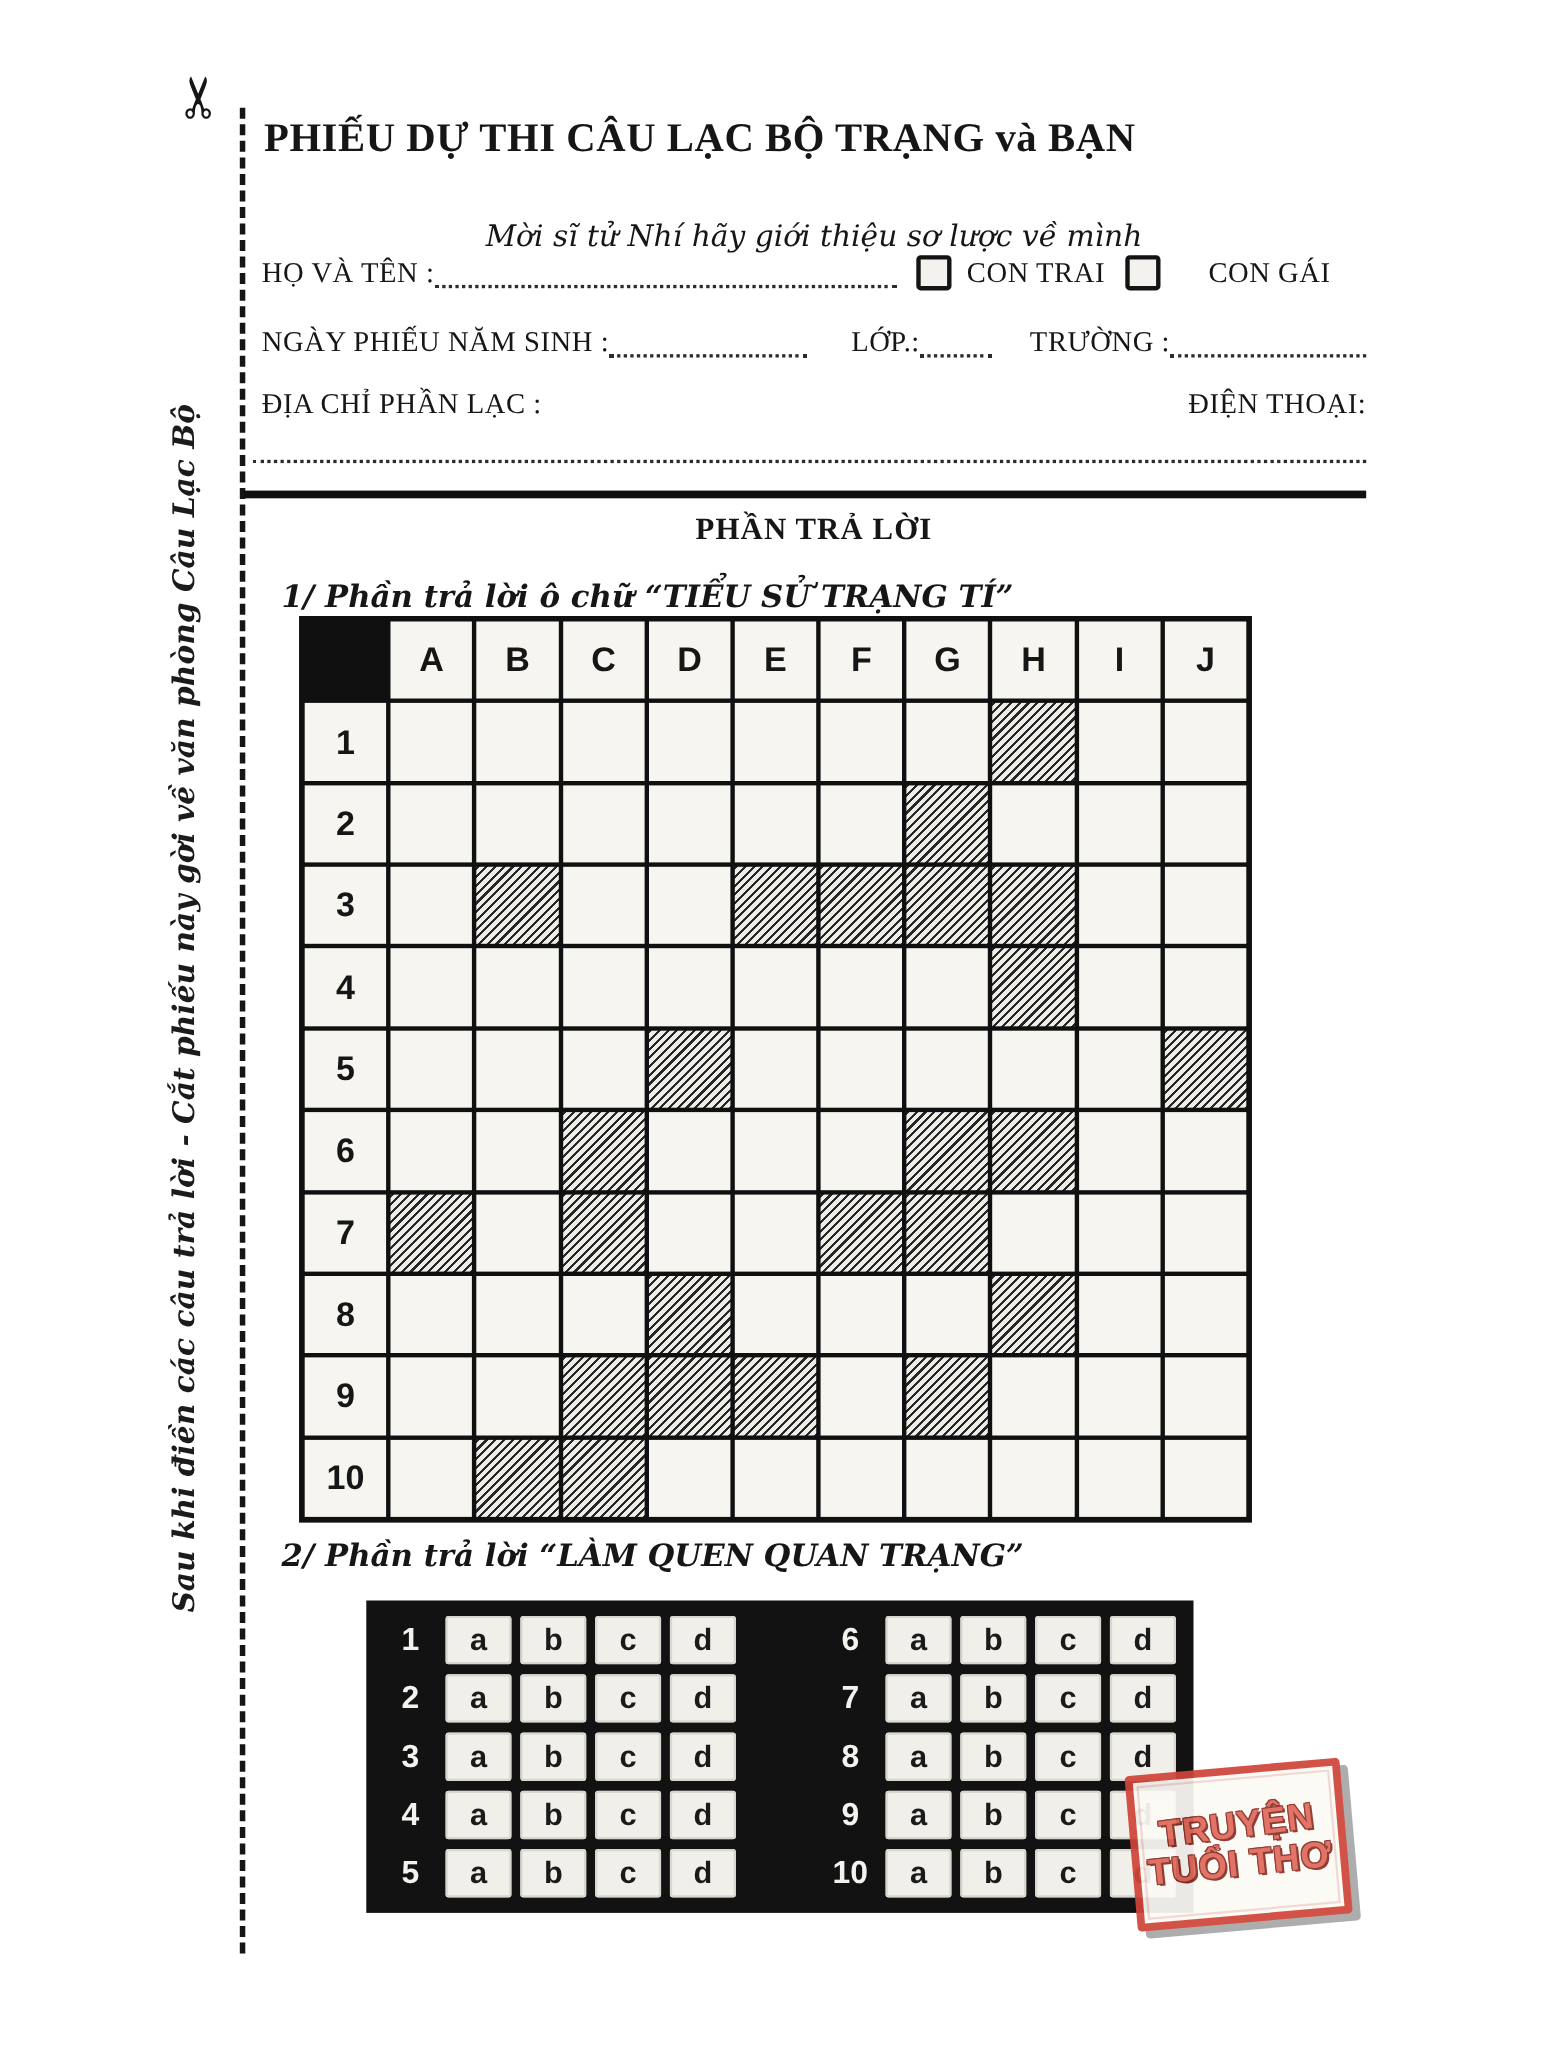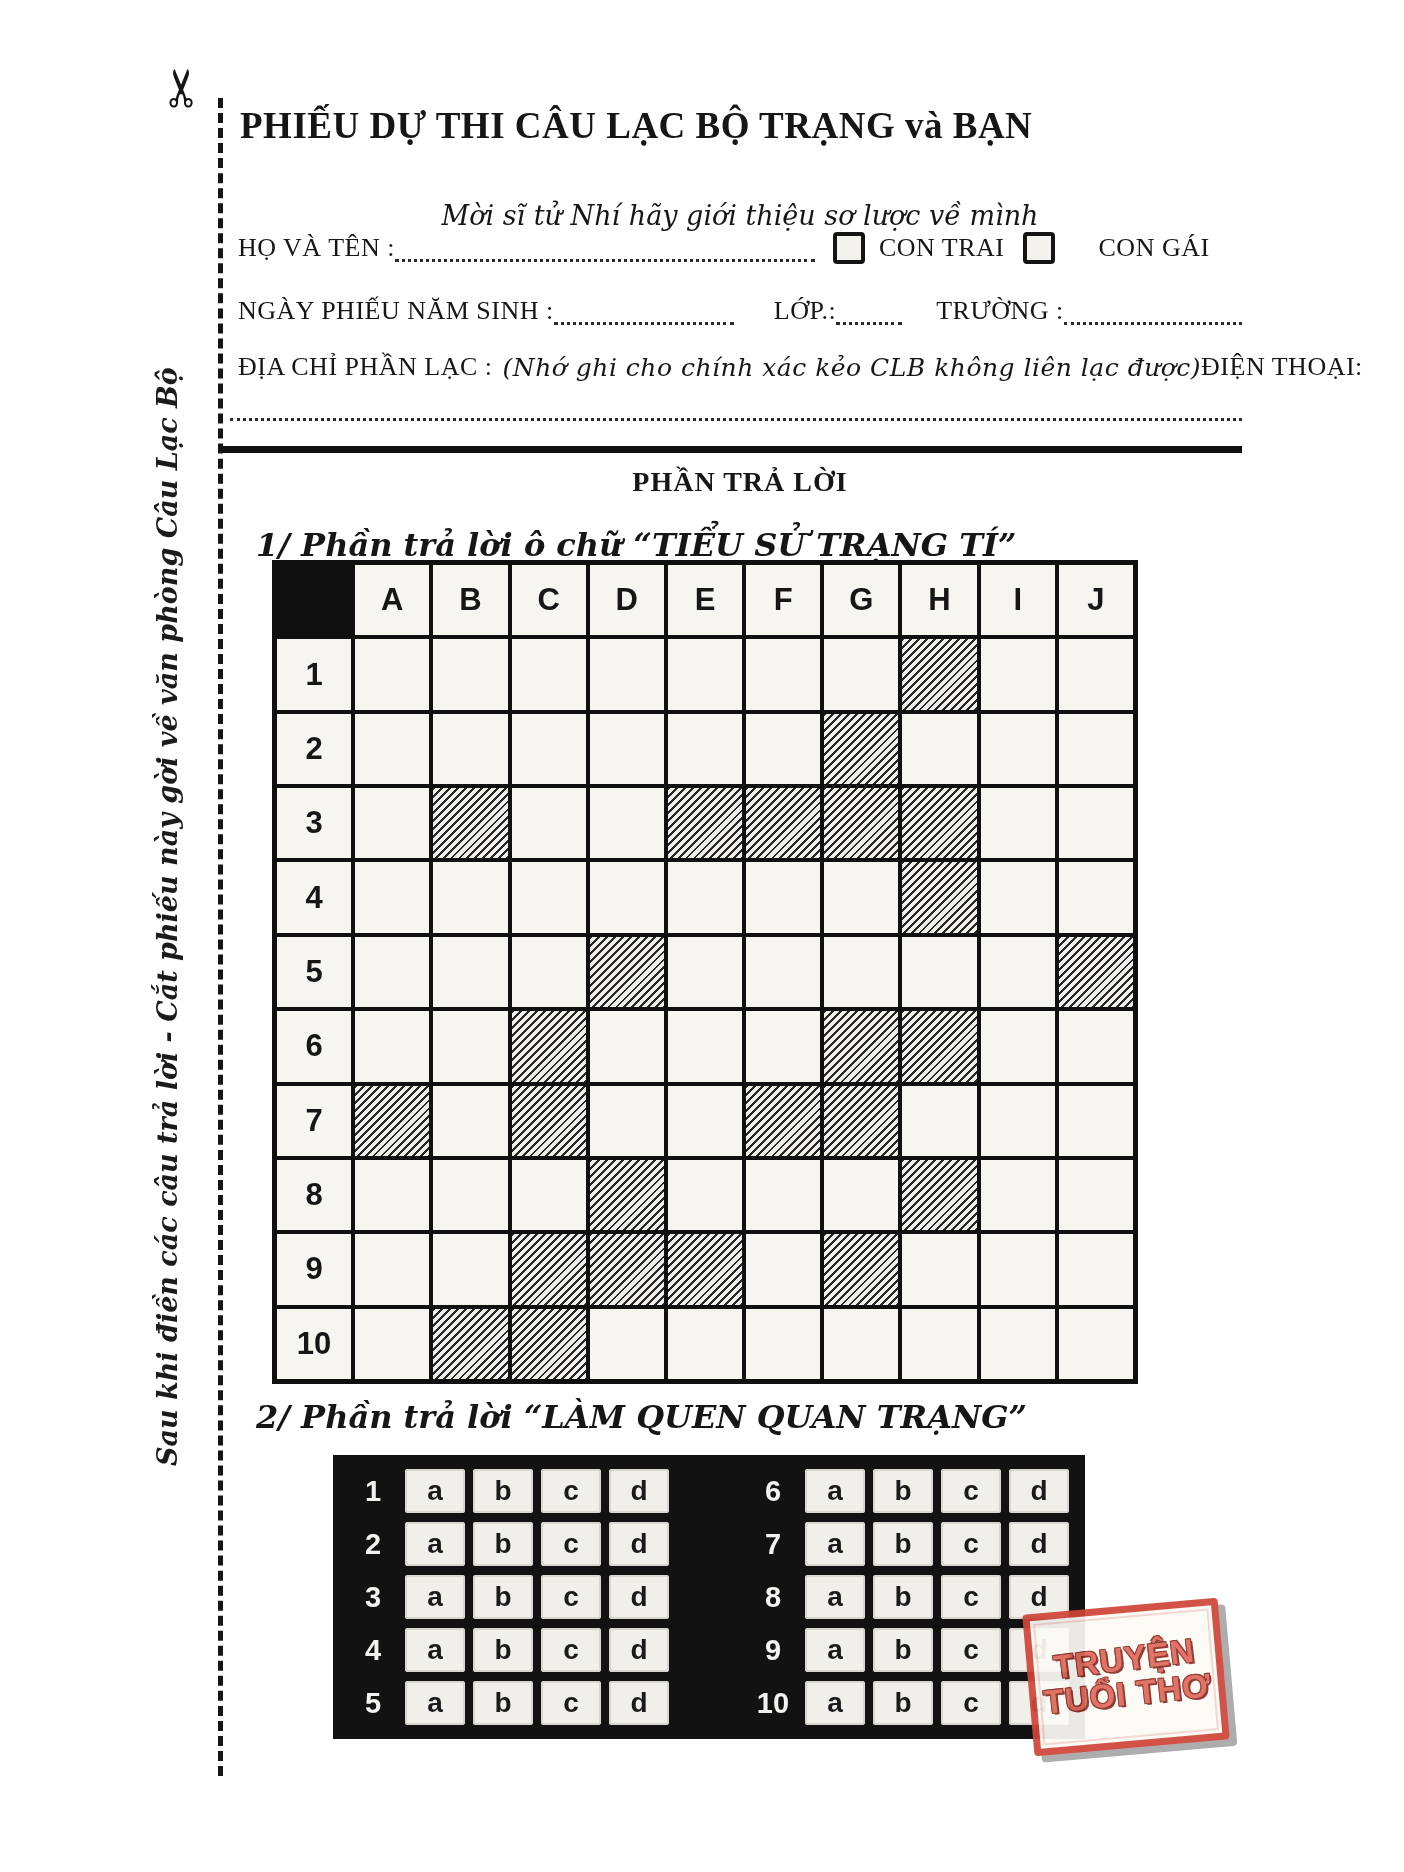--- a/index.html
+++ b/index.html
@@ -36,21 +36,21 @@
   #line-name{top:232px;}
   #line-dob{top:296px;}
   #line-address{top:352px;}
   .note{font-family:"DejaVu Serif", serif;font-style:italic;font-size:25px;white-space:nowrap;}
   #address-dots{left:230px;top:392px;width:1012px;height:26px;border-bottom:3.5px dotted #2b2b2b;}
   #thick-rule{left:222px;top:446px;width:1020px;height:7px;background:#101010;}
 
   
   #answers-heading{left:240px;top:466px;width:1000px;text-align:center;font-size:28px;font-weight:bold;
                    font-family:"Liberation Serif", serif;letter-spacing:1px;}
-  .part-label{font-family:"DejaVu Serif", serif;font-style:italic;font-weight:bold;font-size:32px;white-space:nowrap;}
+  .part-label{font-family:"DejaVu Serif", serif;font-style:italic;font-weight:bold;font-size:28px;white-space:nowrap;}
   #part1-label{left:256px;top:526px;}
   #part2-label{left:256px;top:1398px;}
 
   
   #crossword{
     left:272px;top:560px;width:866px;height:824px;background:#101010;border:5px solid #101010;
     box-sizing:border-box;display:grid;grid-template-columns:repeat(11,1fr);
     grid-template-rows:repeat(11,1fr);gap:4px;
   }
   #crossword .cell{background:#f6f5f0;display:flex;align-items:center;justify-content:center;}
@@ -106,21 +106,20 @@
   <span class="lbl">NGÀY PHIẾU NĂM SINH :</span>
   <span class="dots" style="width:180px;margin-right:40px;"></span>
   <span class="lbl">LỚP.:</span>
   <span class="dots" style="width:66px;margin-right:34px;"></span>
   <span class="lbl">TRƯỜNG :</span>
   <span class="dots grow"></span>
 </div>
 
 <div class="abs form-line" id="line-address">
   <span class="lbl">ĐỊA CHỈ PHẦN LẠC :</span>
-  <span class="note" style="margin-left:10px">(Nhớ ghi cho chính xác kẻo CLB không liên lạc được)</span>
   <span class="grow"></span>
   <span class="lbl">ĐIỆN THOẠI:</span>
 </div>
 
 <div class="abs" id="address-dots"></div>
 <div class="abs" id="thick-rule"></div>
 
 <div class="abs" id="answers-heading">PHẦN TRẢ LỜI</div>
 <div class="abs part-label" id="part1-label">1/ Phần trả lời ô chữ “TIỂU SỬ TRẠNG TÍ”</div>
 

